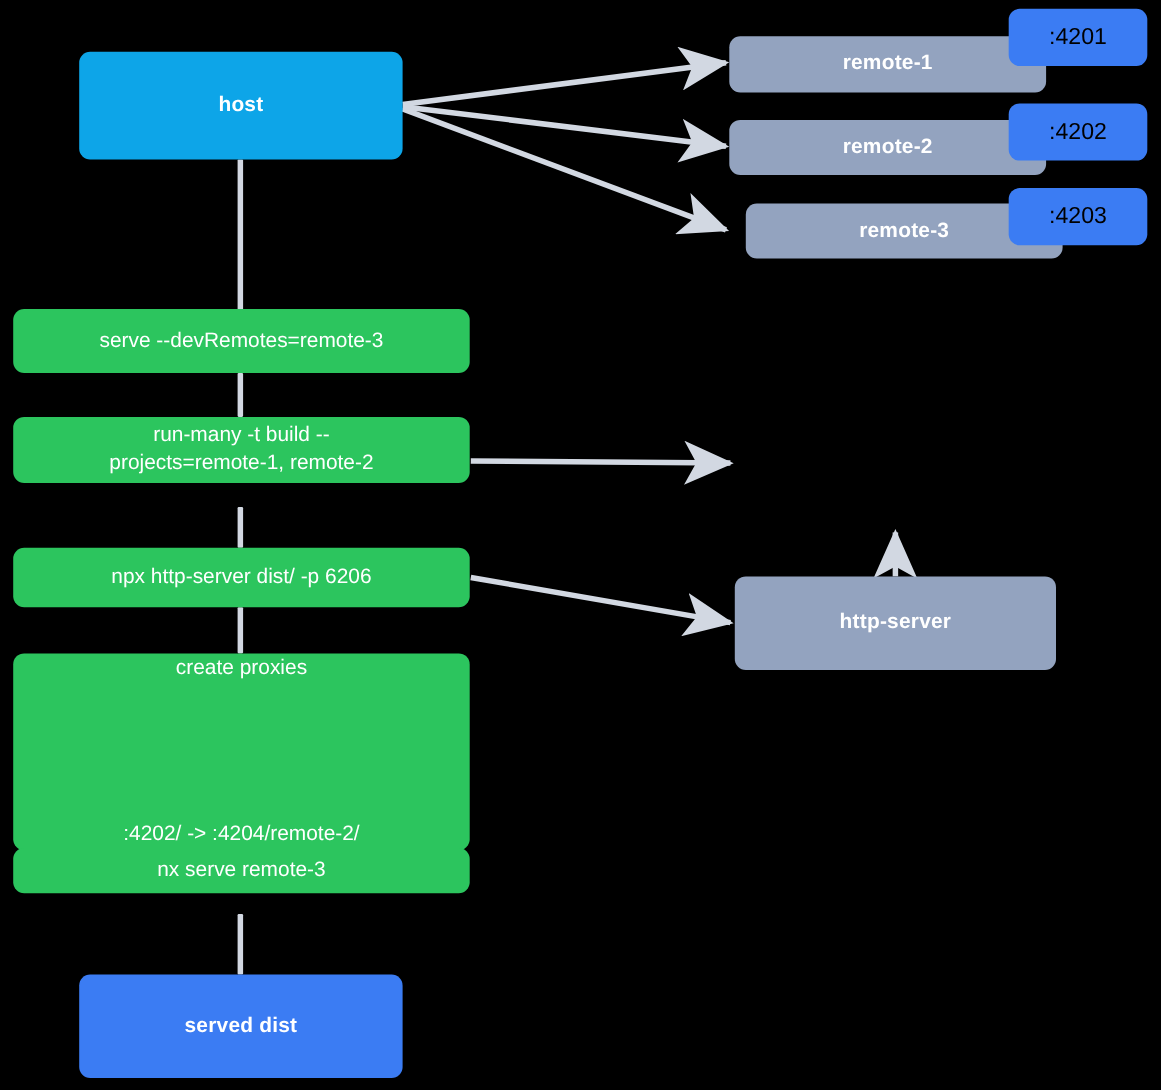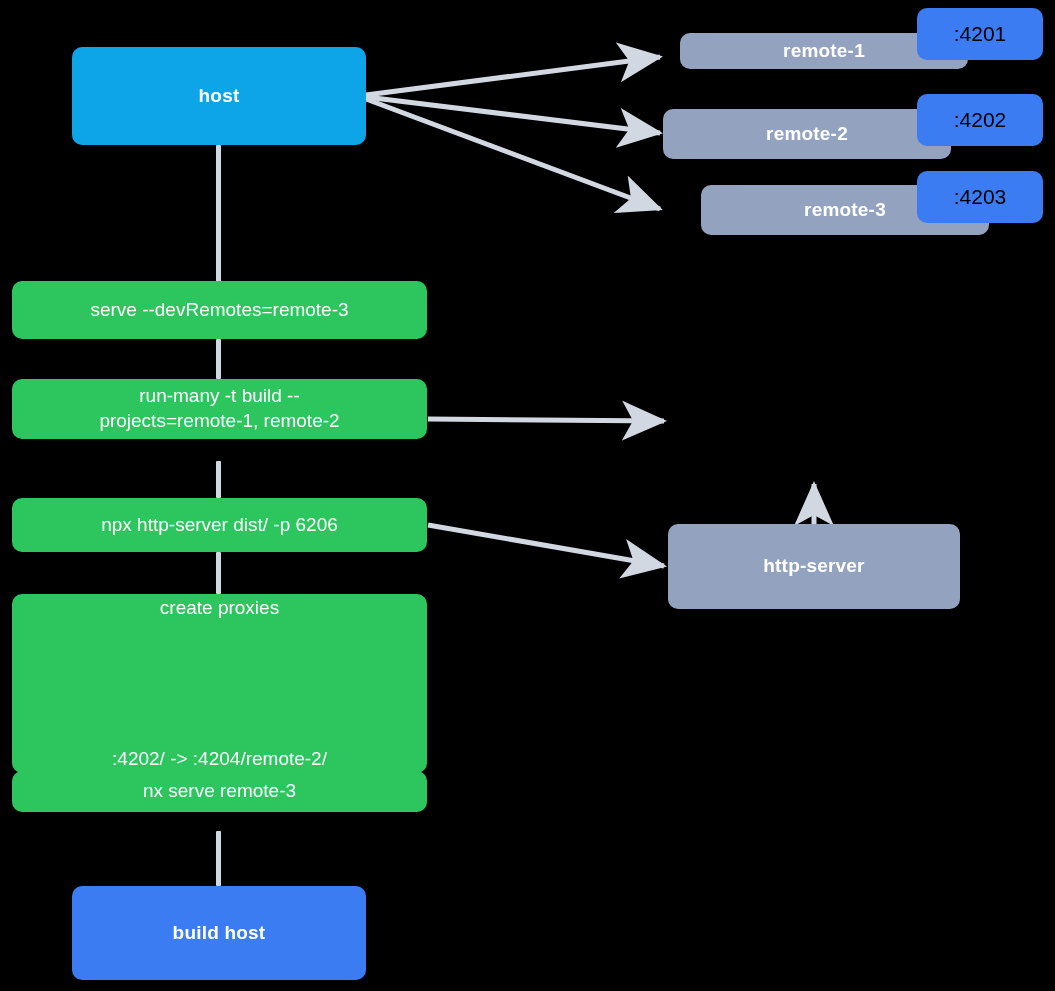--- a/index.html
+++ b/index.html
@@ -131,35 +131,35 @@
 
     <path d="M428,525 L664,566" stroke="#D2D8E2" stroke-width="5" fill="none" marker-end="url(#ah)"></path>
 
     <path d="M814,524 L814,484" stroke="#D2D8E2" stroke-width="5" fill="none" marker-end="url(#ah)"></path>
   </svg>
 
   <div class="node host" style="left:72px; top:47px; width:294px; height:98px;">
     <span>host</span>
   </div>
 
-  <div class="node remote" style="left:663px; top:33px; width:288px; height:36px;margin-left:17px;">
+  <div class="node remote" style="left:663px; top:33px; width:288px; height:51px;">
     <span>remote-1</span>
   </div>
   <div class="badge" style="left:917px; top:8px; width:126px; height:52px;">
     <span>:4201</span>
   </div>
 
   <div class="node remote" style="left:663px; top:109px; width:288px; height:50px;">
     <span>remote-2</span>
   </div>
   <div class="badge" style="left:917px; top:94px; width:126px; height:52px;">
     <span>:4202</span>
   </div>
 
-  <div class="node remote" style="left:701px; top:185px; width:288px; height:50px;">
+  <div class="node remote" style="left:678px; top:185px; width:288px; height:50px;">
     <span>remote-3</span>
   </div>
   <div class="badge" style="left:917px; top:171px; width:126px; height:52px;">
     <span>:4203</span>
   </div>
 
   <div class="node command" style="left:12px; top:281px; width:415px; height:58px;">
     <span>serve --devRemotes=remote-3</span>
   </div>
 
@@ -176,21 +176,21 @@
     <span class="proxy-title">create proxies</span>
     <span class="proxy-gap"></span>
     <span class="proxy-map">:4202/ -&gt; :4204/remote-2/</span>
   </div>
 
   <div class="node command" style="left:12px; top:771px; width:415px; height:41px;text-align:right;">
     <span>nx serve remote-3</span>
   </div>
 
   <div class="node served" style="left:72px; top:886px; width:294px; height:94px;">
-    <span>build host</span>
+    <span>served dist</span>
   </div>
 
 
   <div class="node service" style="left:668px; top:524px; width:292px; height:85px;">
     <span>http-server</span>
   </div>
 
 </div>
 
 </body></html>

